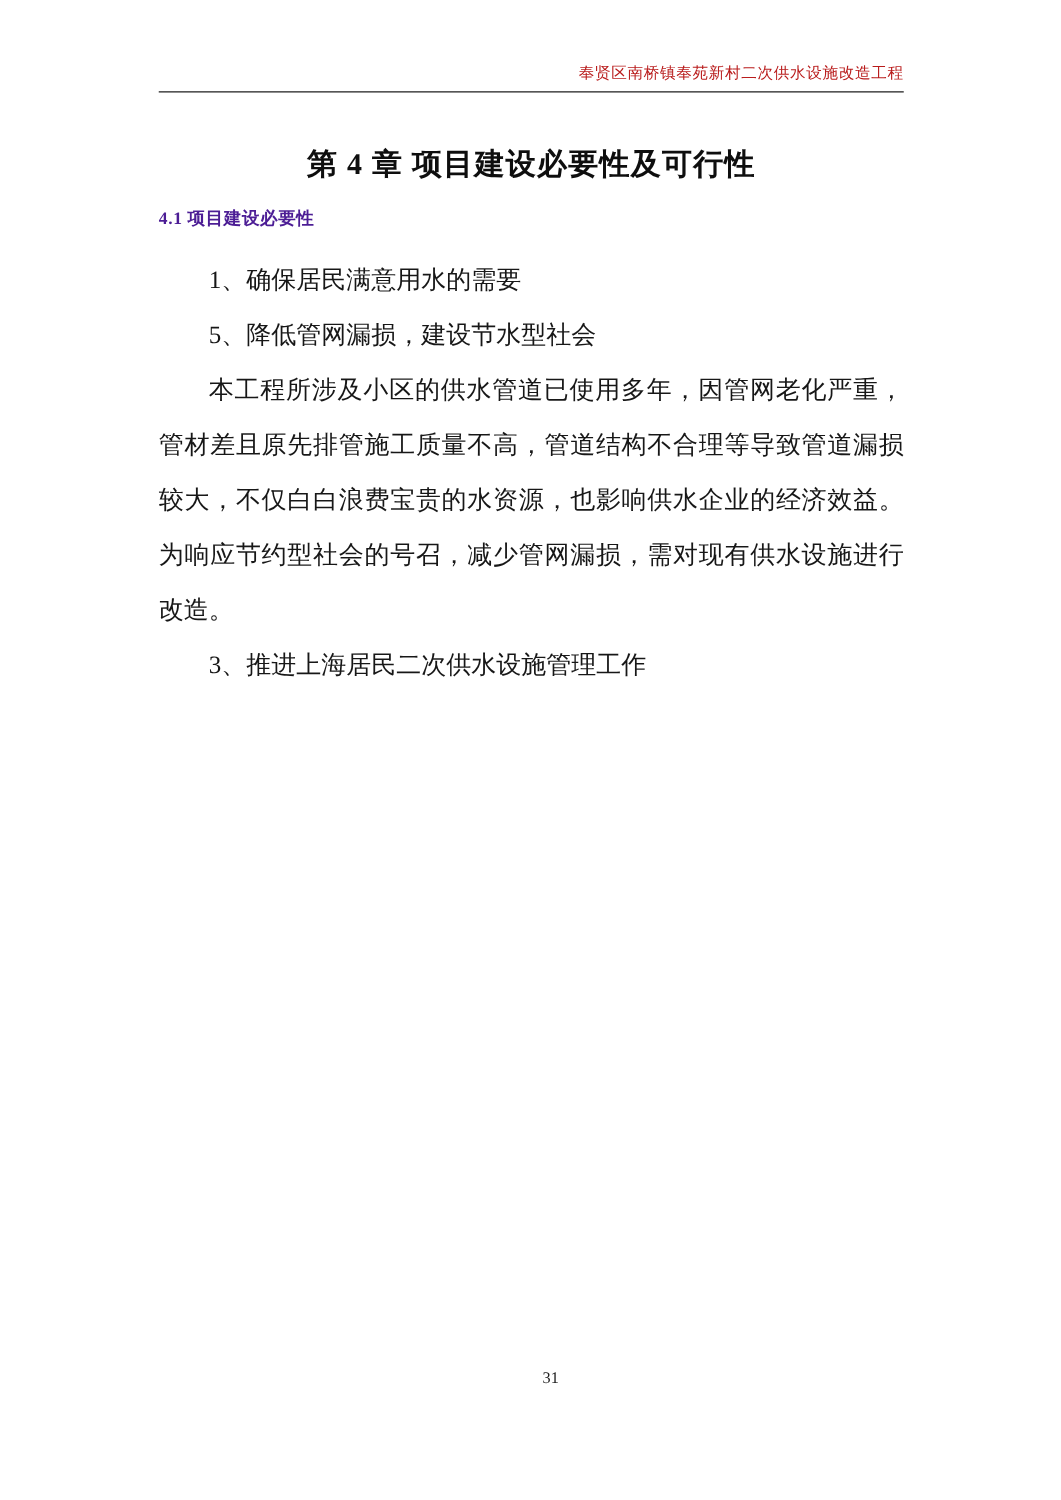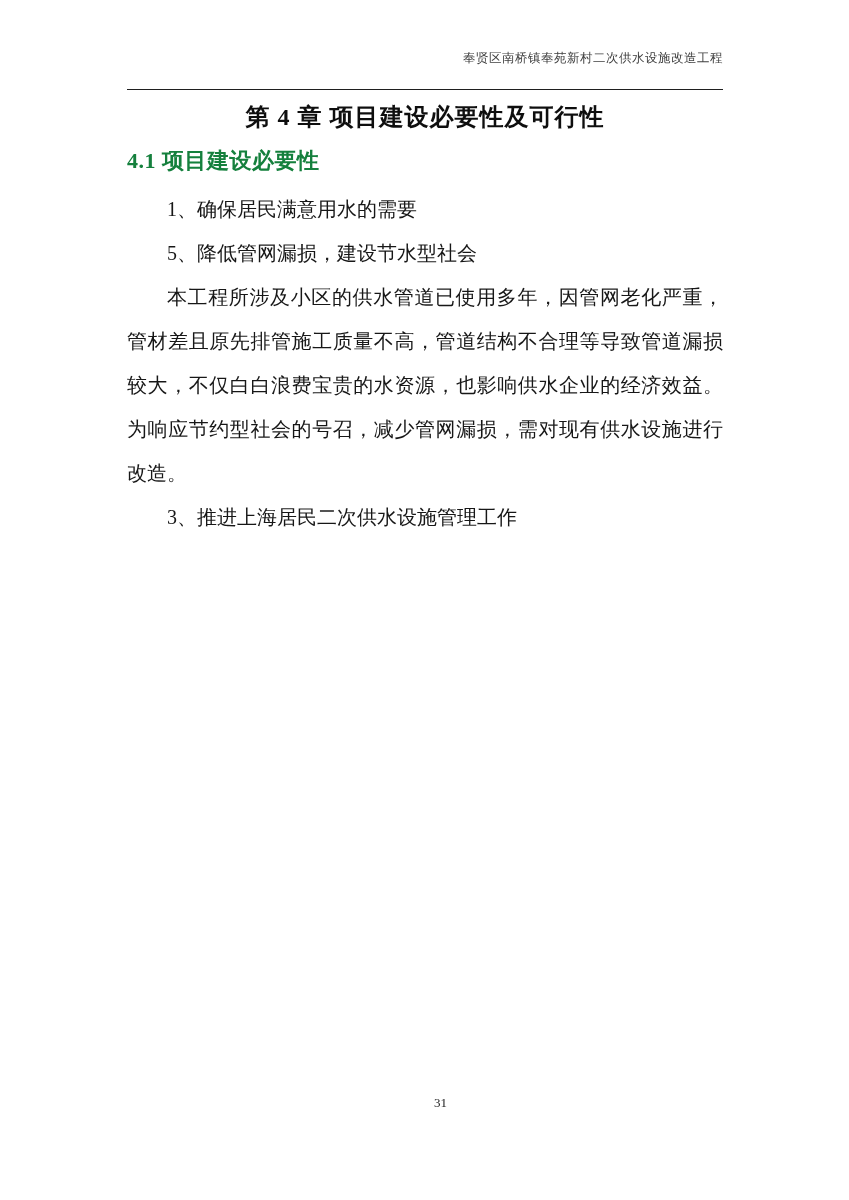--- a/index.html
+++ b/index.html
@@ -19,45 +19,45 @@
   .header {
     position: absolute;
     top: 50px;
     left: 127px;
     width: 596px;
   }
   .header-title {
     text-align: right;
     font-size: 12.5px;
     letter-spacing: 0.5px;
-    color: #404040;
-    padding-bottom: 22px;
+    color: #b91c1c;
+    padding-bottom: 6px;
     border-bottom: 1.5px solid #1f1f1f;
   }
   .content {
     position: absolute;
-    top: 89px;
+    top: 104px;
     left: 127px;
     width: 596px;
   }
   .chapter-title {
     margin: 8px 0 0 0;
     text-align: center;
     font-size: 24px;
     font-weight: bold;
     line-height: 40px;
     color: #0e0e0e;
     letter-spacing: 1px;
   }
   .section-heading {
     margin: 8px 0 0 0;
-    font-size: 22px;
+    font-size: 14px;
     font-weight: bold;
     line-height: 32px;
-    color: #15803d;
+    color: #4c1d95;
     letter-spacing: 0.5px;
   }
   .body-text {
     margin-top: 10px;
   }
   .body-text p {
     margin: 0;
     font-size: 20px;
     line-height: 44px;
     text-align: justify;

